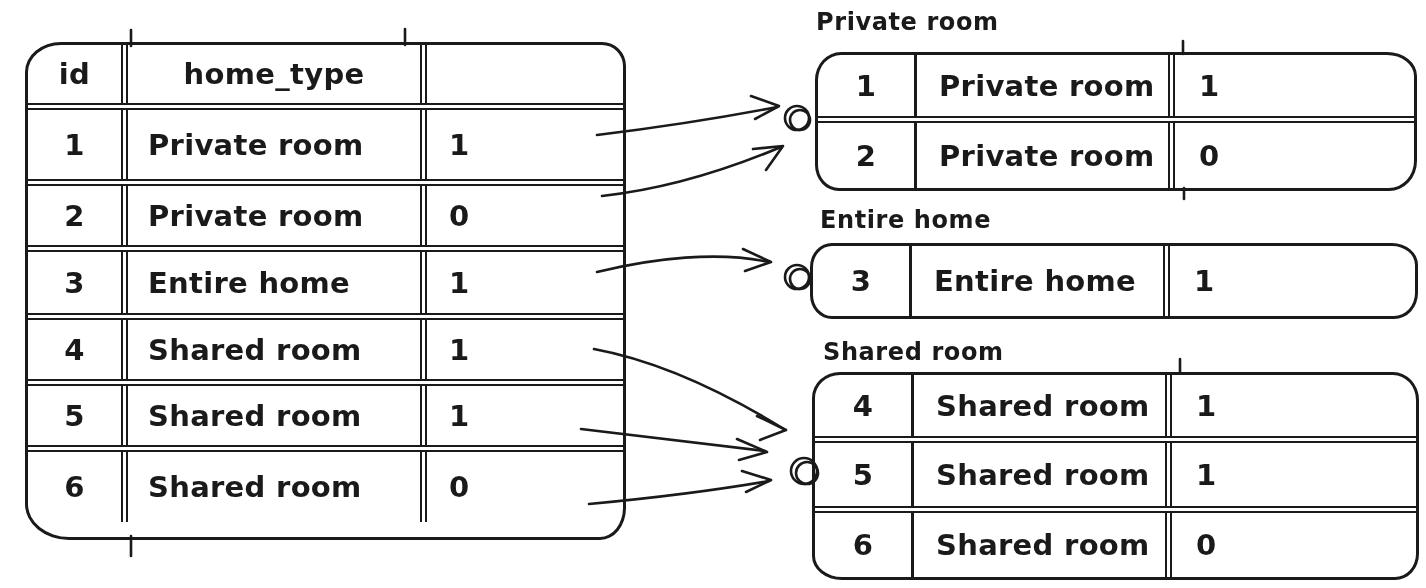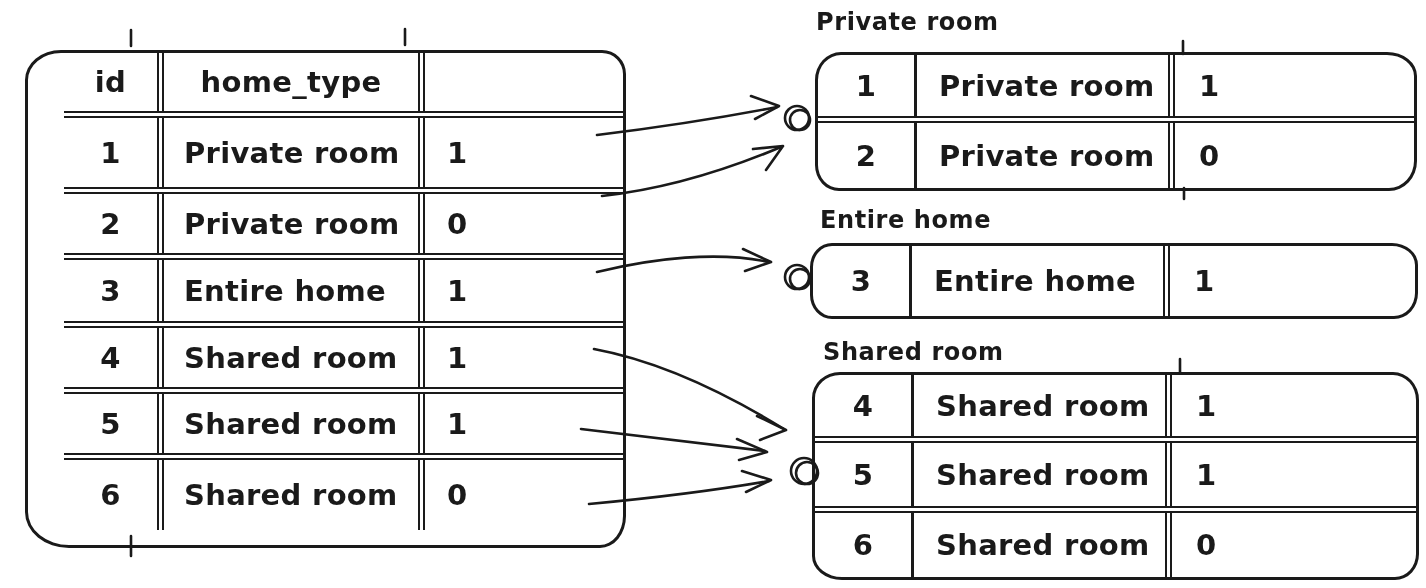--- a/index.html
+++ b/index.html
@@ -10,39 +10,39 @@
   .sketch-table{
     position:absolute;box-sizing:border-box;background:#ffffff;
     border:3px solid #1a1a1a;display:flex;flex-direction:column;
     font-size:29px;font-weight:600;letter-spacing:0.3px;
   }
   .trow{display:flex;box-sizing:border-box;border-bottom:7px double #1a1a1a;flex:0 0 auto;}
   .trow.last{border-bottom:none;}
   .c{display:flex;align-items:center;box-sizing:border-box;white-space:nowrap;overflow:hidden;}
   
   .src .c-id{width:100px;border-right:7px double #1a1a1a;justify-content:center;}
-  .src .c-home{width:261px;border-right:7px double #1a1a1a;padding-left:20px;}
+  .src .c-home{width:299px;border-right:7px double #1a1a1a;padding-left:20px;}
   .src .c-tv{flex:1;padding-left:22px;}
   .src .head .c-home,.src .head .c-tv{justify-content:center;padding-left:0;}
   
   .grp .c-id{width:99px;border-right:3px solid #1a1a1a;justify-content:center;}
   .grp .c-home{width:258px;border-right:7px double #1a1a1a;padding-left:22px;}
   .grp .c-tv{flex:1;padding-left:24px;}
   .grp-label{
     position:absolute;font-size:24px;font-weight:600;letter-spacing:0.6px;
     color:#1a1a1a;white-space:nowrap;
   }
   #overlay{position:absolute;left:0;top:0;width:1426px;height:588px;pointer-events:none;}
 </style>
 </head>
 <body>
 
 <div id="canvas">
 
-  <div class="sketch-table src" style="left:25px;top:50px;width:601px;height:498px;border-radius:36px 24px 26px 44px / 30px 24px 32px 36px;padding-left:36px;">
+  <div class="sketch-table src" style="left:25px;top:42px;width:601px;height:498px;border-radius:36px 24px 26px 44px / 30px 24px 32px 36px;">
     <div class="trow head" style="height:65px">
       <div class="c c-id">id</div>
       <div class="c c-home">home_type</div>
     </div>
     <div class="trow" style="height:76px">
       <div class="c c-id">1</div>
       <div class="c c-home">Private room</div>
       <div class="c c-tv">1</div>
     </div>
     <div class="trow" style="height:66px">

